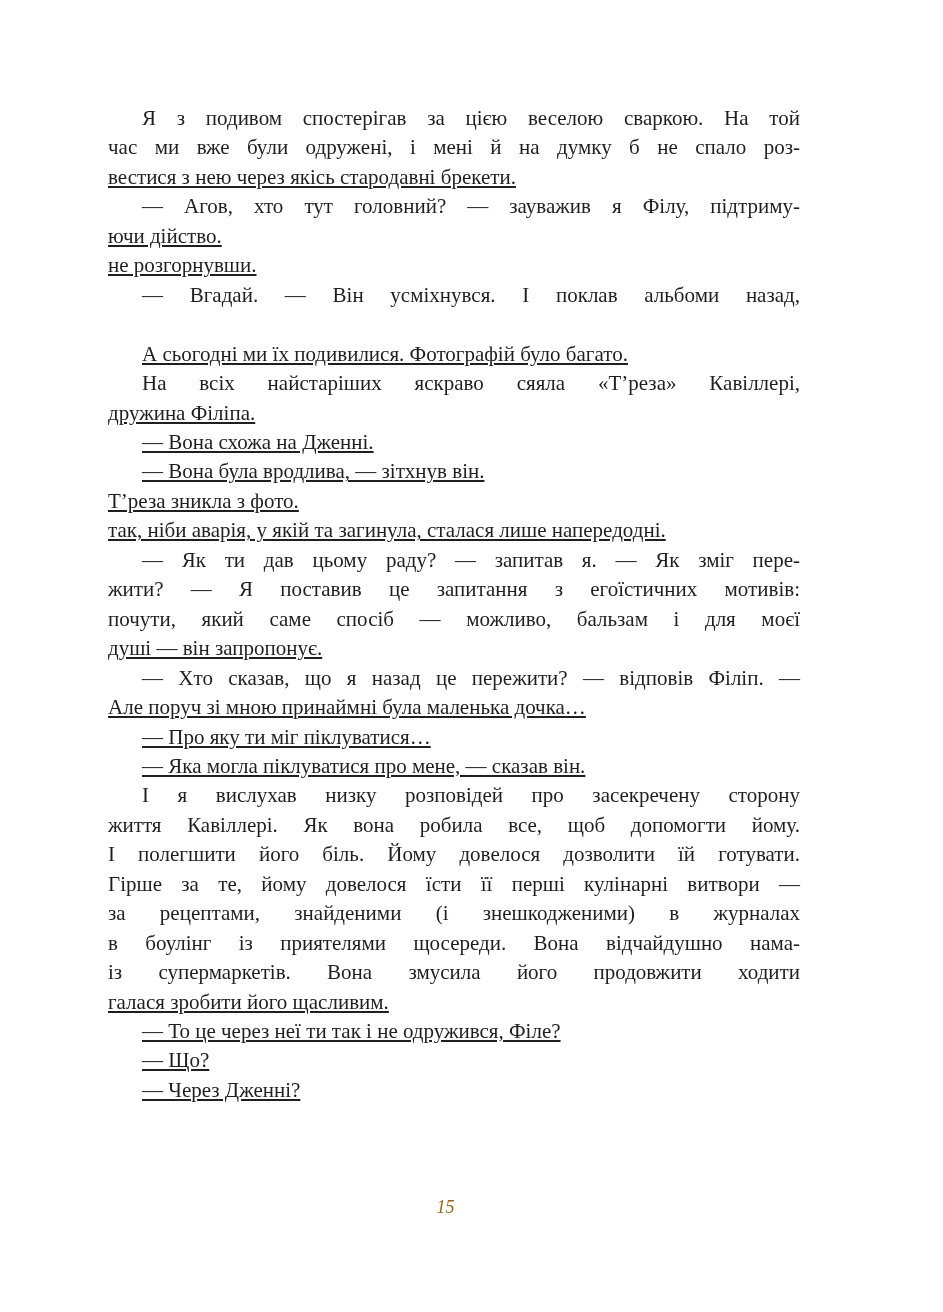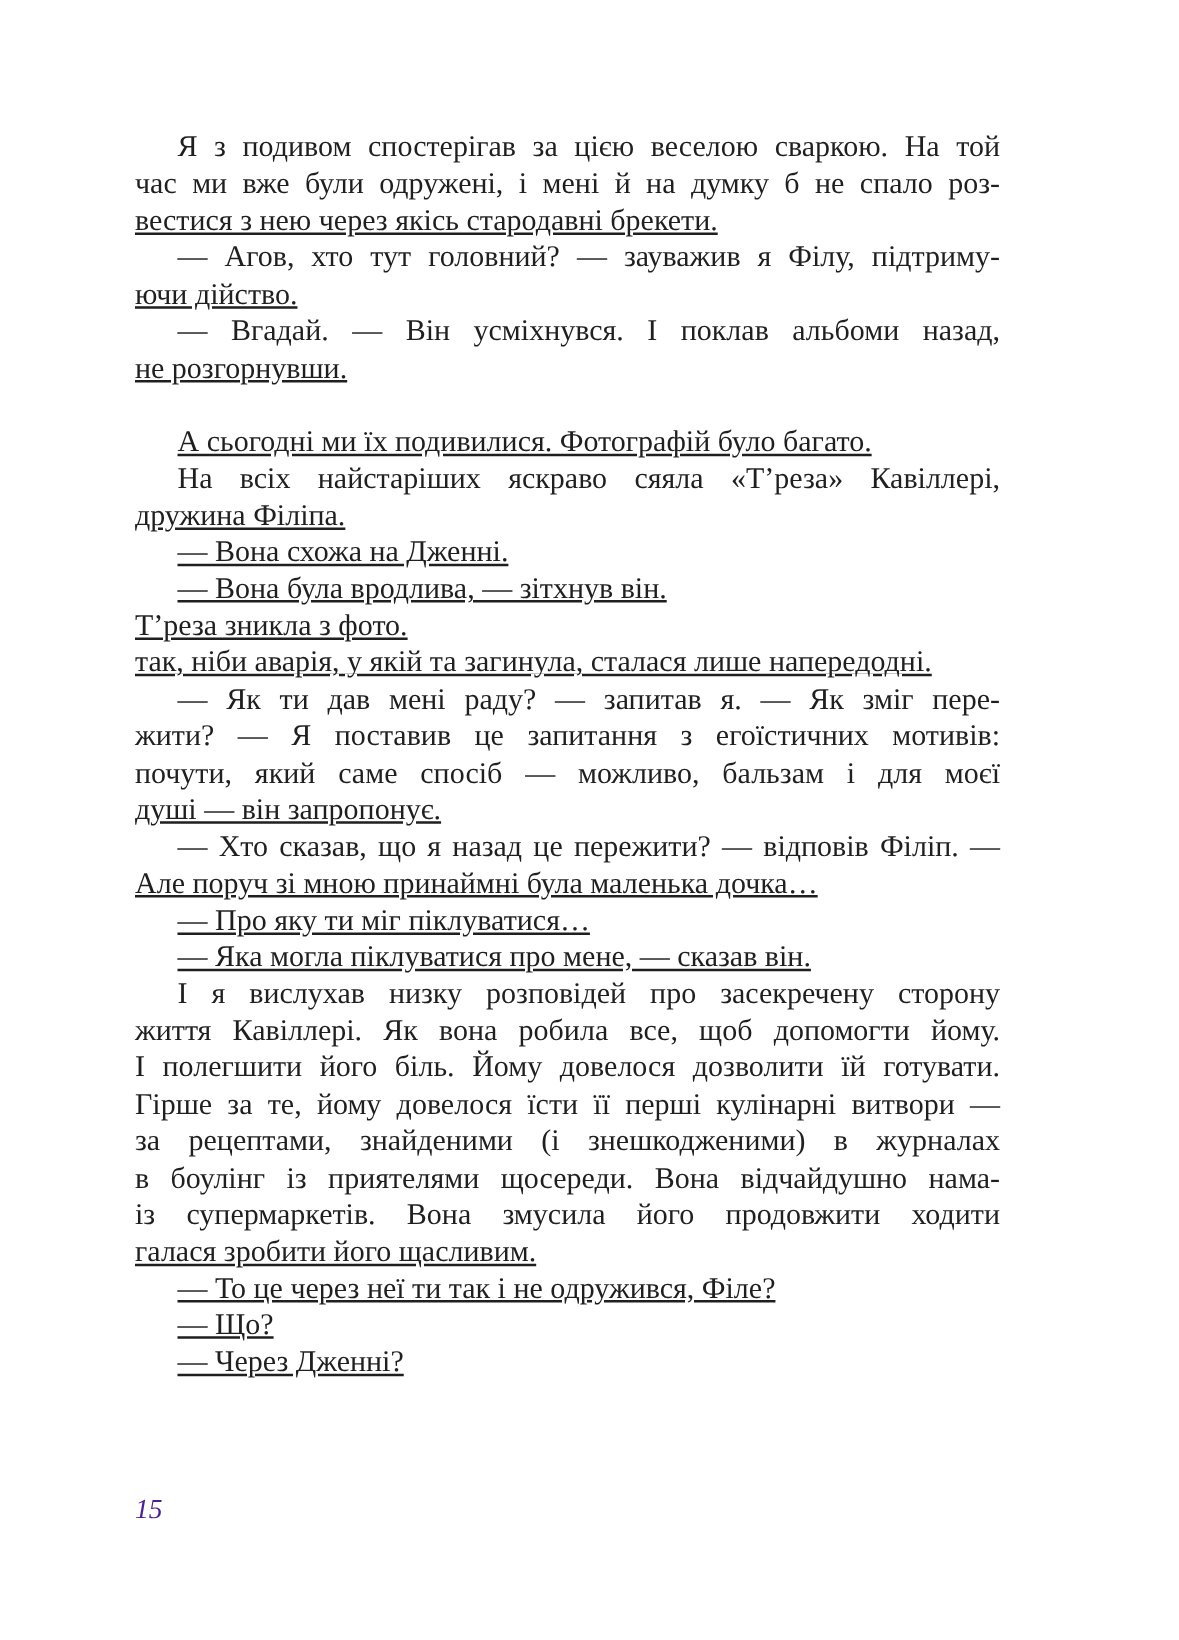--- a/index.html
+++ b/index.html
@@ -14,21 +14,21 @@
     background: #ffffff;
     font-family: "Liberation Serif", "DejaVu Serif", serif;
     color: #1f1f1f;
     overflow: hidden;
   }
   .text-block {
     position: absolute;
     left: 108px;
     top: 104px;
     width: 692px;
-    font-size: 24px;
+    font-size: 21px;
     line-height: 29.45px;
   }
   .para { margin: 0; padding: 0; }
   .line {
     text-align: justify;
     text-align-last: justify;
     white-space: normal;
   }
   .line.last {
     text-align-last: left;
@@ -38,44 +38,44 @@
     padding-left: 34px;
   }
   .scene-break {
     height: 29.45px;
   }
   .folio {
     position: absolute;
     left: 108px;
     top: 1194px;
     width: 675px;
-    text-align: left;
+    text-align: center;
     font-style: italic;
-    font-size: 22px;
+    font-size: 18px;
     line-height: 26px;
-    color: #4c1d95;
+    color: #a16207;
   }
 </style>
 </head>
 <body>
 
 <div class="page">
   <div class="text-block">
       <div class="para">
         <div class="line first">Я з подивом спостерігав за цією веселою сваркою. На той</div>
         <div class="line">час ми вже були одружені, і мені й на думку б не спало роз-</div>
         <div class="line last">вестися з нею через якісь стародавні брекети.</div>
       </div>
       <div class="para">
         <div class="line first">— Агов, хто тут головний? — зауважив я Філу, підтриму-</div>
         <div class="line last">ючи дійство.</div>
       </div>
       <div class="para">
+        <div class="line last">не розгорнувши.</div>
         <div class="line first">— Вгадай. — Він усміхнувся. І поклав альбоми назад,</div>
-        <div class="line last">не розгорнувши.</div>
       </div>
       <div class="scene-break"></div>
       <div class="para">
         <div class="line first last">А сьогодні ми їх подивилися. Фотографій було багато.</div>
       </div>
       <div class="para">
         <div class="line first">На всіх найстаріших яскраво сяяла «Т’реза» Кавіллері,</div>
         <div class="line last">дружина Філіпа.</div>
       </div>
       <div class="para">
@@ -84,21 +84,21 @@
       <div class="para">
         <div class="line first last">— Вона була вродлива, — зітхнув він.</div>
       </div>
       <div class="para">
         <div class="line last">Т’реза зникла з фото.</div>
       </div>
       <div class="para">
         <div class="line last">так, ніби аварія, у якій та загинула, сталася лише напередодні.</div>
       </div>
       <div class="para">
-        <div class="line first">— Як ти дав мені раду? — запитав я. — Як зміг пере-</div>
+        <div class="line first">— Як ти дав цьому раду? — запитав я. — Як зміг пере-</div>
         <div class="line">жити? — Я поставив це запитання з егоїстичних мотивів:</div>
         <div class="line">почути, який саме спосіб — можливо, бальзам і для моєї</div>
         <div class="line last">душі — він запропонує.</div>
       </div>
       <div class="para">
         <div class="line first">— Хто сказав, що я назад це пережити? — відповів Філіп. —</div>
         <div class="line last">Але поруч зі мною принаймні була маленька дочка…</div>
       </div>
       <div class="para">
         <div class="line first last">— Про яку ти міг піклуватися…</div>

